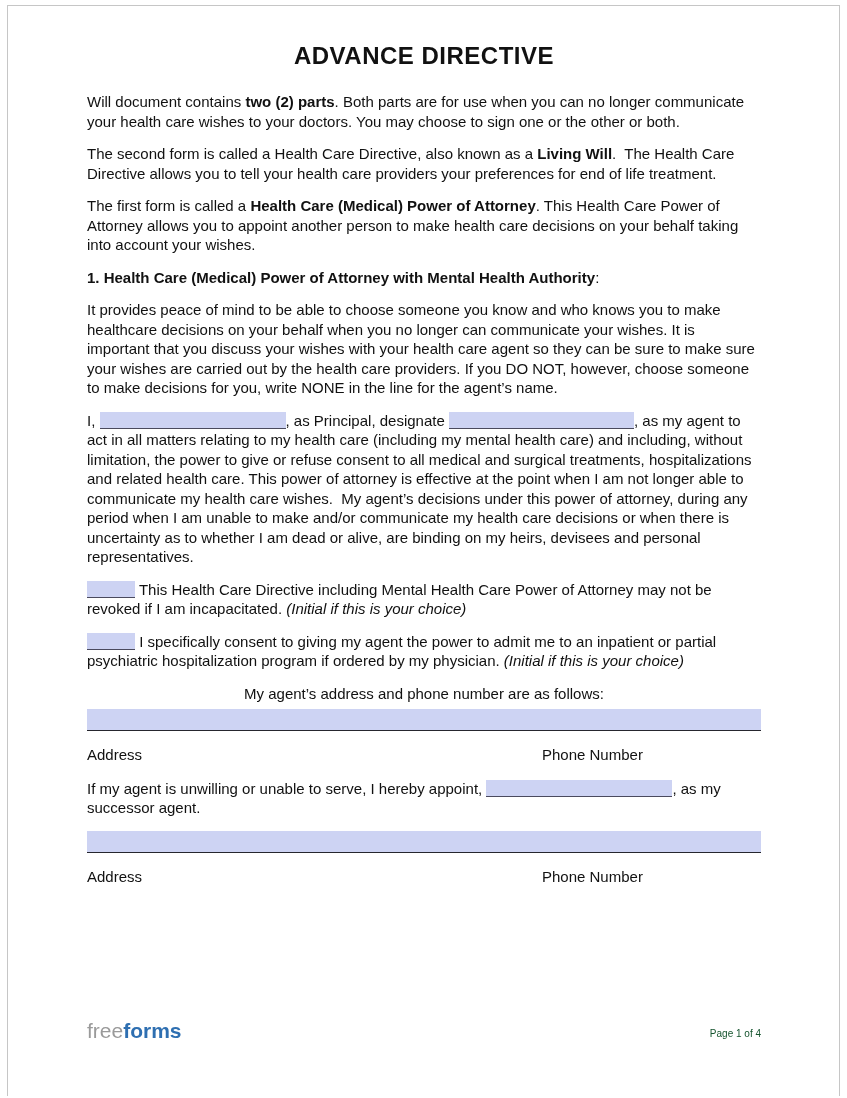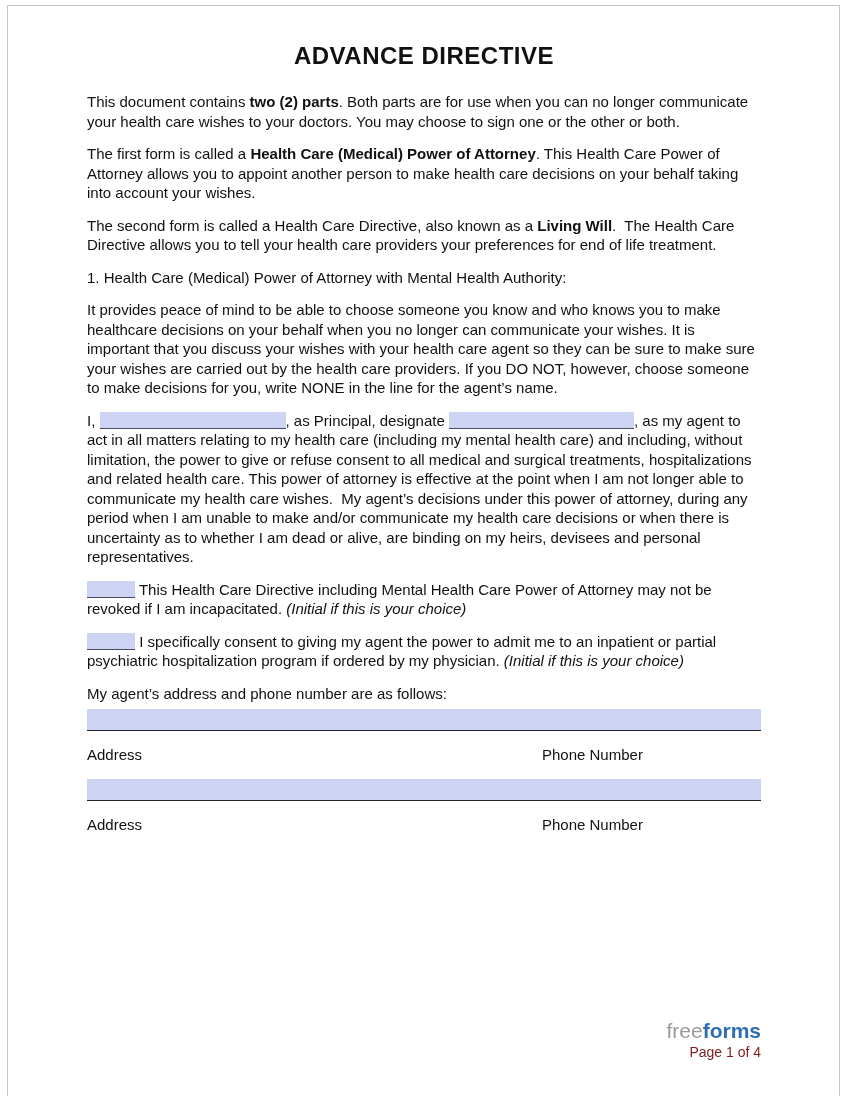--- a/index.html
+++ b/index.html
@@ -33,21 +33,21 @@
     text-align: center;
     line-height: 28px;
     margin-bottom: 22px;
     letter-spacing: 0.5px;
   }
   p {
     margin: 0 0 13px 0;
     line-height: 19.5px;
     white-space: pre-wrap;
   }
-  p.tight { margin-bottom: 6px; }
+  p.tight { margin-bottom: 6px; text-align: center; }
   .field {
     display: inline-block;
     background: var(--highlight, #cdd3f3);
     border-bottom: 1.5px solid var(--field-underline, #4a4a5e);
     height: 16px;
     vertical-align: -3px;
   }
   .addr-field {
     height: 21px;
     background: var(--highlight, #cdd3f3);
@@ -65,64 +65,64 @@
     top: 0;
   }
   .footer {
     position: absolute;
     top: 1013px;
     left: 79px;
     right: 78px;
     display: flex;
     justify-content: space-between;
     align-items: flex-end;
-    flex-direction: column;
   }
   .brand {
     font-size: 21px;
     line-height: 24px;
   }
   .brand .free { color: var(--brand-gray, #9a9a9a); font-weight: 400; }
   .brand .forms { color: var(--brand-blue, #2e6fb1); font-weight: 700; }
-  .page-num { font-size: 14px; line-height: 18px; color: #7f1d1d; margin-left: 48px; }
+  .page-num { font-size: 10px; line-height: 18px; color: #14532d; margin-left: 48px; }
 </style>
 </head>
 <body>
 
 <div class="page">
 
   <div class="title">ADVANCE DIRECTIVE</div>
 
-  <p><span>This document contains </span><span style="font-weight: bold; text-align: center;">two (2) parts</span><span>. Both parts are for use when you can no longer communicate your health care wishes to your doctors. You may choose to sign one or the other or both.</span></p>
+  <p><span>Will document contains </span><span style="font-weight: bold; text-align: center;">two (2) parts</span><span>. Both parts are for use when you can no longer communicate your health care wishes to your doctors. You may choose to sign one or the other or both.</span></p>
+
+  <p><span>The second form is called a Health Care Directive, also known as a </span><span style="font-weight: bold;">Living Will</span><span>.  The Health Care Directive allows you to tell your health care providers your preferences for end of life treatment.</span></p>
 
   <p><span>The first form is called a </span><span style="font-weight: bold;">Health Care (Medical) Power of Attorney</span><span>. This Health Care Power of Attorney allows you to appoint another person to make health care decisions on your behalf taking into account your wishes.</span></p>
 
-  <p><span>The second form is called a Health Care Directive, also known as a </span><span style="font-weight: bold;">Living Will</span><span>.  The Health Care Directive allows you to tell your health care providers your preferences for end of life treatment.</span></p>
 
-
-  <p><span style="font-weight: normal;">1. Health Care (Medical) Power of Attorney with Mental Health Authority</span><span>:</span></p>
+  <p><span style="font-weight: bold;">1. Health Care (Medical) Power of Attorney with Mental Health Authority</span><span>:</span></p>
 
   <p><span>It provides peace of mind to be able to choose someone you know and who knows you to make healthcare decisions on your behalf when you no longer can communicate your wishes. It is important that you discuss your wishes with your health care agent so they can be sure to make sure your wishes are carried out by the health care providers. If you DO NOT, however, choose someone to make decisions for you, write NONE in the line for the agent’s name.</span></p>
 
   <p><span>I, </span><span class="field" style="width: 186px;"></span><span>, as Principal, designate </span><span class="field" style="width: 185px;"></span><span>, as my agent to act in all matters relating to my health care (including my mental health care) and including, without limitation, the power to give or refuse consent to all medical and surgical treatments, hospitalizations and related health care. This power of attorney is effective at the point when I am not longer able to communicate my health care wishes.  My agent’s decisions under this power of attorney, during any period when I am unable to make and/or communicate my health care decisions or when there is uncertainty as to whether I am dead or alive, are binding on my heirs, devisees and personal representatives.</span></p>
 
   <p><span class="field" style="width: 48px;"></span><span> This Health Care Directive including Mental Health Care Power of Attorney may not be revoked if I am incapacitated. </span><span style="font-style: italic;">(Initial if this is your choice)</span></p>
 
   <p><span class="field" style="width: 48px;"></span><span> I specifically consent to giving my agent the power to admit me to an inpatient or partial psychiatric hospitalization program if ordered by my physician. </span><span style="font-style: italic;">(Initial if this is your choice)</span></p>
 
   <p class="tight"><span>My agent’s address and phone number are as follows:</span></p>
 
   <div>
     <div class="addr-field"></div>
     <div class="addr-labels">
       <span>Address</span>
       <span class="phone">Phone Number</span>
     </div>
   </div>
 
+  <p><span>If my agent is unwilling or unable to serve, I hereby appoint, </span><span class="field" style="width: 186px;"></span><span>, as my successor agent.</span></p>
 
 
   <div>
     <div class="addr-field"></div>
     <div class="addr-labels">
       <span>Address</span>
       <span class="phone">Phone Number</span>
     </div>
   </div>
 

